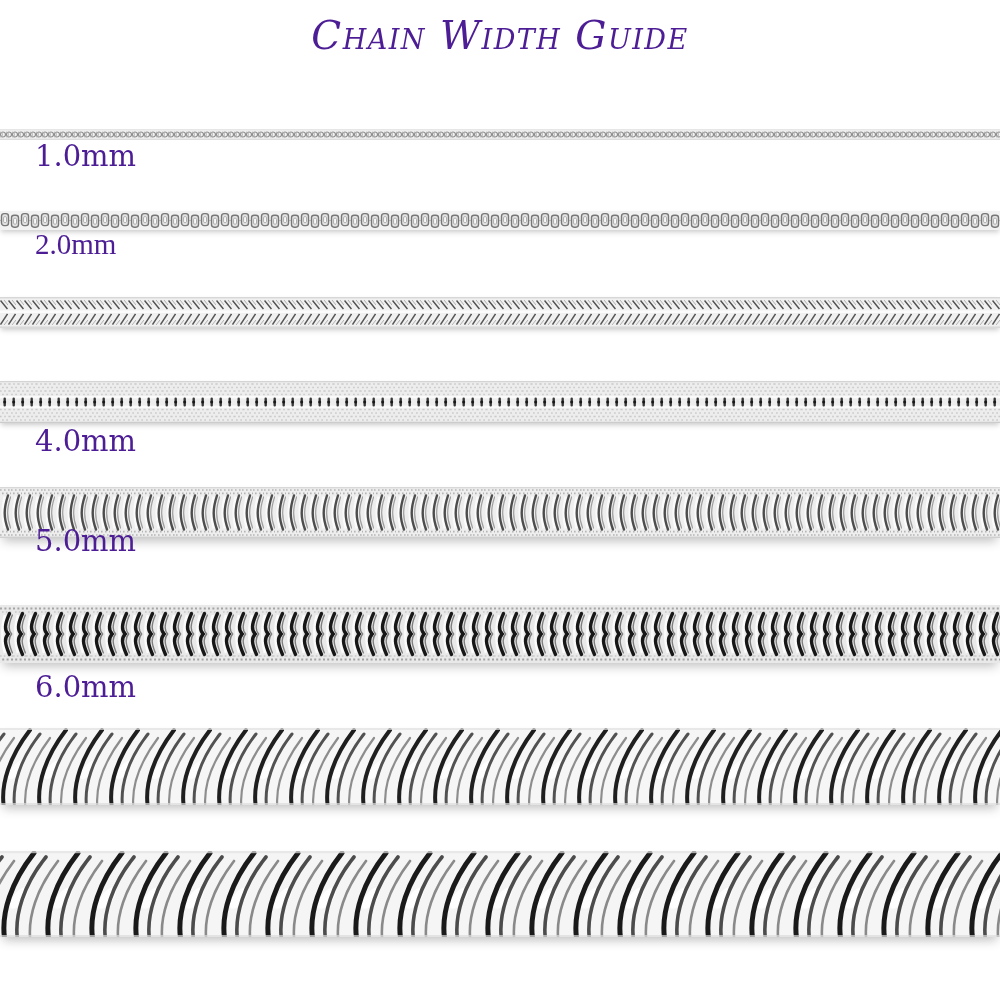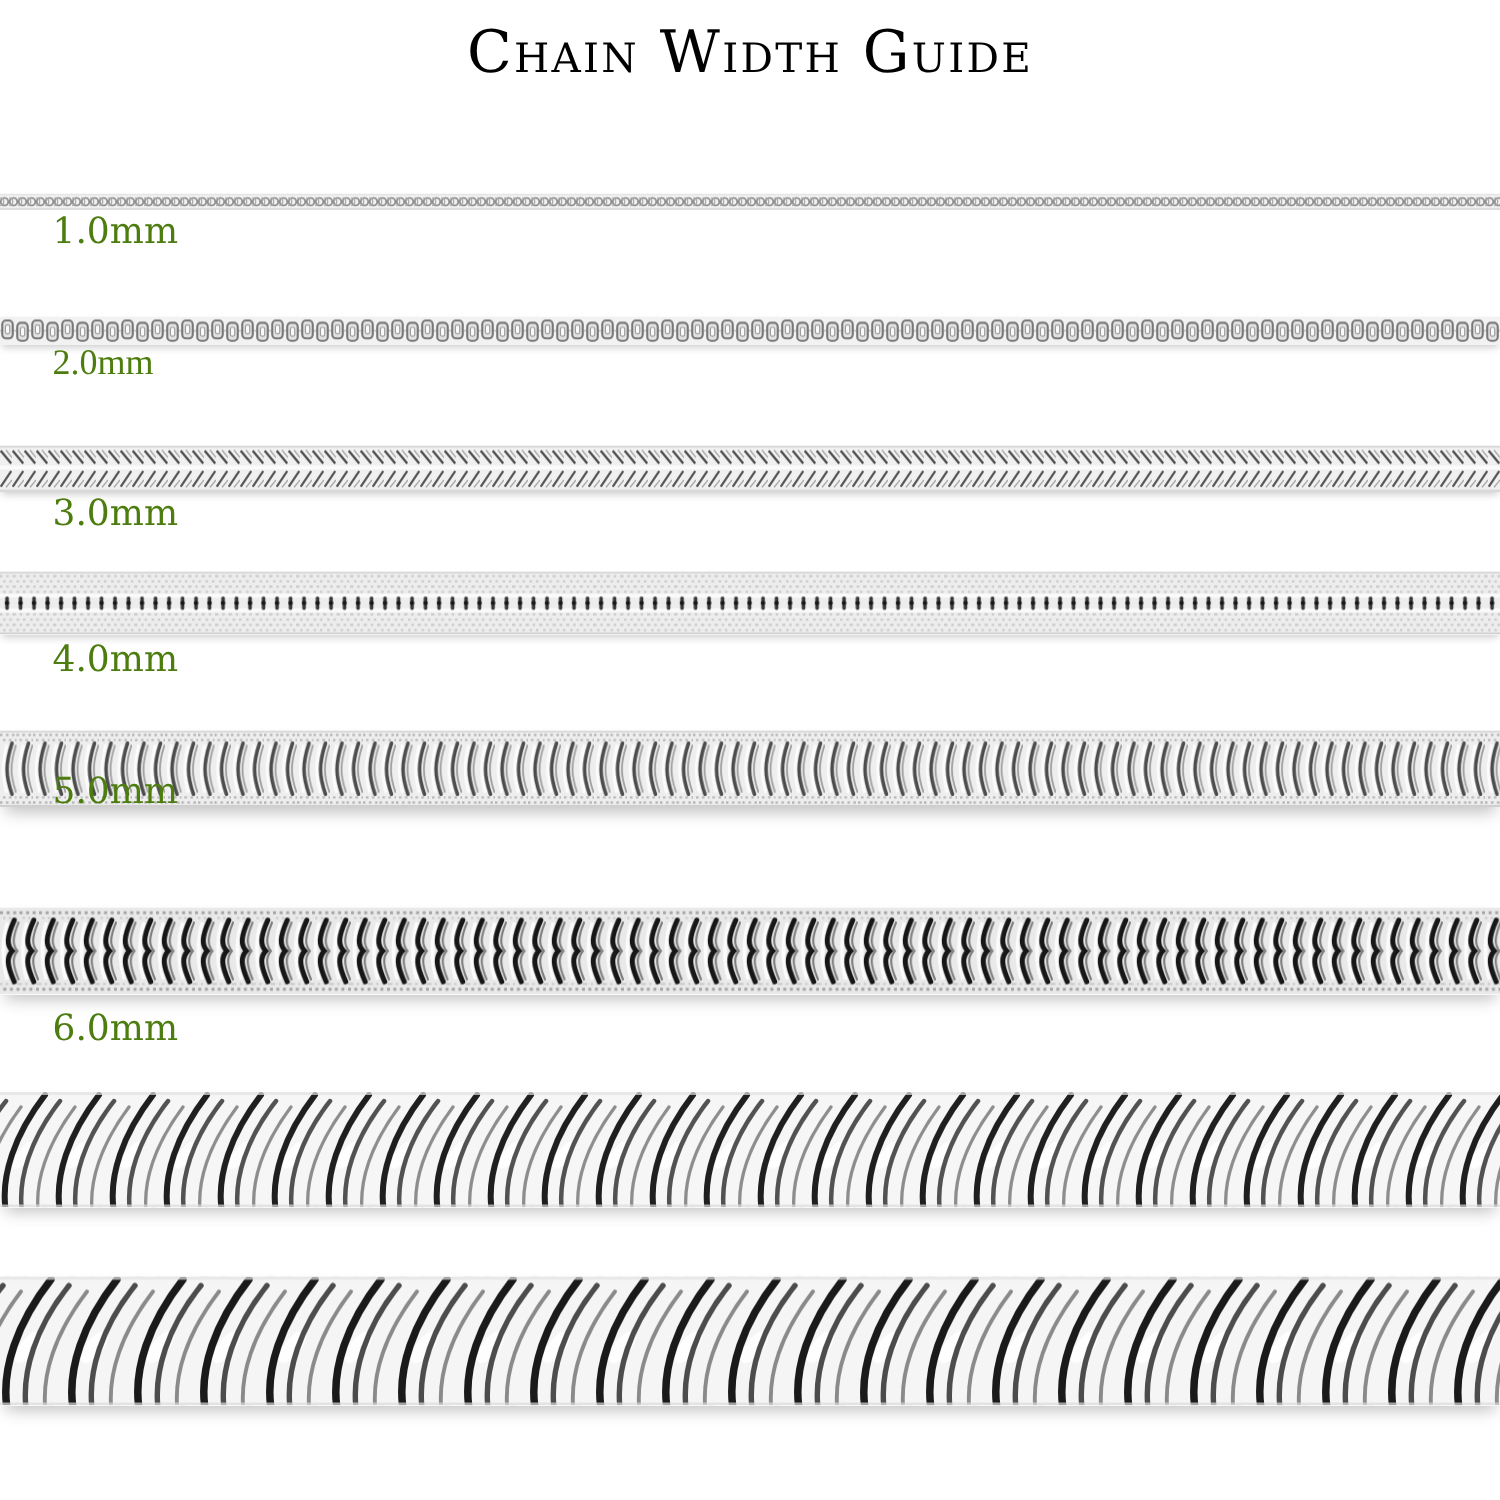--- a/index.html
+++ b/index.html
@@ -3,38 +3,38 @@
 <meta charset="utf-8">
 <style>
   html,body{margin:0;padding:0;background:#ffffff;}
   #stage{
     position:relative;width:1000px;height:1000px;background:#ffffff;
     overflow:hidden;font-family:"DejaVu Serif","Liberation Serif",serif;
   }
   .title{
     position:absolute;top:13px;left:0;width:1000px;text-align:center;
     font-size:39px;font-variant:small-caps;letter-spacing:1.5px;
-    color:#000000;font-weight:500;
+    color:#4c1d95;font-weight:500;font-style:italic;
   }
   .chain{position:absolute;left:0;width:1000px;display:block;}
   .shadow-soft{box-shadow:0 3px 5px -1px rgba(70,70,70,.28);}
   .shadow-big{box-shadow:0 6px 10px -3px rgba(60,60,60,.33);}
   .c1{top:129px;height:11px;}
   .c2{top:211px;height:19px;}
   .c3{top:297px;height:31px;}
   .c4{top:381px;height:42px;}
   .c5{top:487px;height:51px;}
   .c6{top:605px;height:58px;}
   .c7{top:728px;height:77px;}
   .c8{top:851px;height:86px;}
   .lbl{
-    position:absolute;left:35px;color:#4d7c0f;font-size:24px;line-height:1.1;
+    position:absolute;left:35px;color:#4c1d95;font-size:29px;line-height:1.1;
   }
   .l1{top:141px;} .l2{top:229px;font-family:Liberation Serif, serif;} .l3{top:329px;} .l4{top:426px;text-align:center;}
-  .l5{top:514px;} .l6{top:672px;} .l7{top:805px;} .l8{top:934px;}
+  .l5{top:526px;} .l6{top:672px;} .l7{top:805px;} .l8{top:934px;}
   .defs-holder{position:absolute;width:0;height:0;overflow:hidden;}
 </style>
 </head>
 <body>
 
 <div id="stage">
 
   <svg class="defs-holder" aria-hidden="true">
     <defs>
 
@@ -162,21 +162,20 @@
   <div class="lbl l1">1.0mm</div>
 
   <svg class="chain c2 shadow-soft">
       <rect width="100%" height="100%" fill="url(#p2)"></rect>
     </svg>
   <div class="lbl l2">2.0mm</div>
 
   <svg class="chain c3 shadow-soft">
       <rect width="100%" height="100%" fill="url(#p3)"></rect>
     </svg>
-  <div class="lbl l3">3.0mm</div>
 
   <svg class="chain c4 shadow-soft">
       <rect width="100%" height="100%" fill="url(#p4)"></rect>
     </svg>
   <div class="lbl l4">4.0mm</div>
 
   <svg class="chain c5 shadow-big">
       <rect width="100%" height="100%" fill="url(#p5)"></rect>
     </svg>
   <div class="lbl l5">5.0mm</div>

